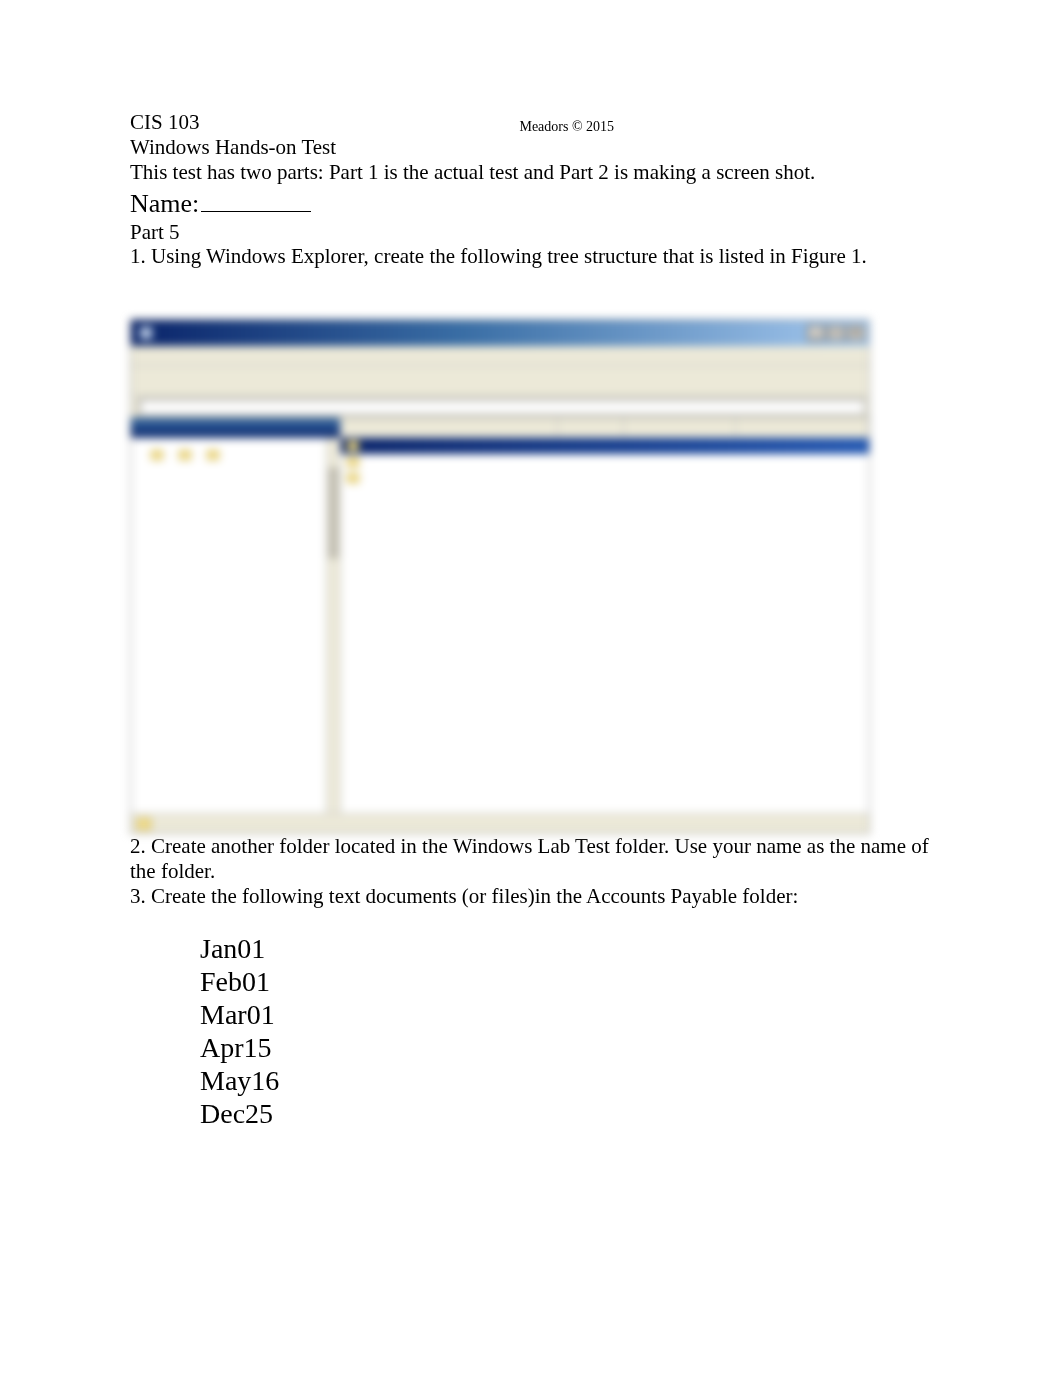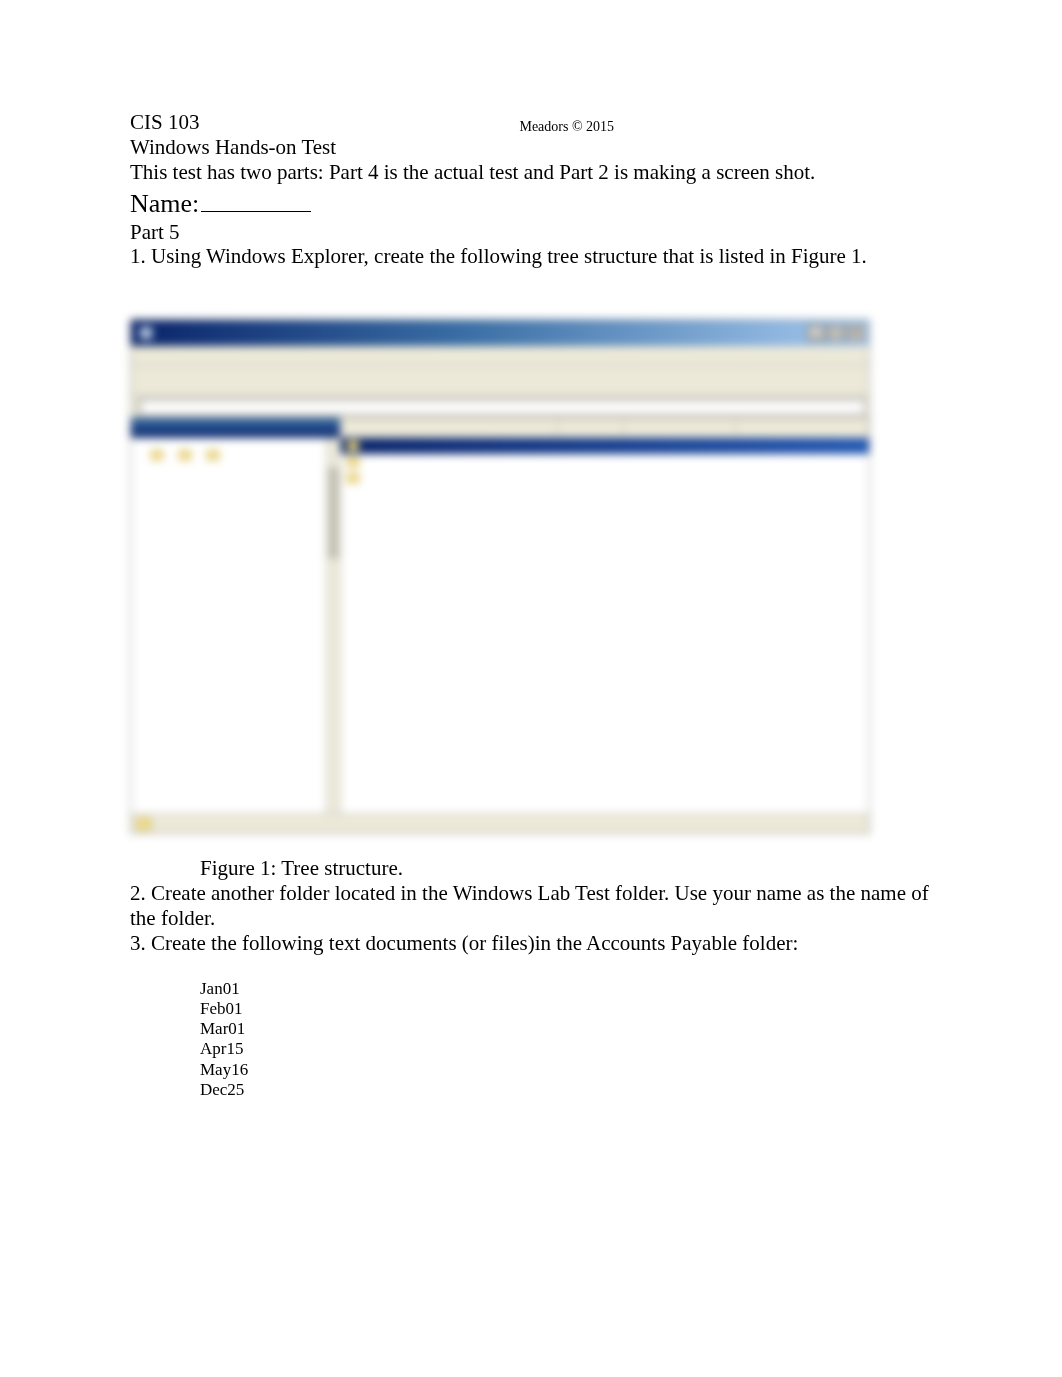--- a/index.html
+++ b/index.html
@@ -267,38 +267,38 @@
   .caption {
     font-size: 21px;
     margin-top: 22px;
     margin-left: 70px;
   }
   .para {
     font-size: 21px;
     line-height: 1.18;
   }
   .file-list {
-    font-size: 17px;
+    font-size: 28px;
     line-height: 1.18;
     margin-top: 24px;
     margin-left: 70px;
   }
 </style>
 </head>
 <body>
 
 <div class="doc-area">
 
   <div class="header-row">
     <span class="course-code">CIS 103</span>
     <span class="copyright">Meadors © 2015</span>
   </div>
 
   <div class="line">Windows Hands-on Test</div>
-  <div class="line">This test has two parts: Part 4 is the actual test and Part 2 is making a screen shot.</div>
+  <div class="line">This test has two parts: Part 1 is the actual test and Part 2 is making a screen shot.</div>
 
   <div class="name-row">
     <span>Name:</span><span class="name-blank"></span>
   </div>
 
   <div class="line">Part 5</div>
   <div class="line">1.  Using Windows Explorer, create the following tree structure that is listed in Figure 1.</div>
 
   <div class="figure-wrap">
     <div class="explorer">
@@ -406,21 +406,20 @@
           </div>
         </div>
       </div>
       <div class="statusbar">
         <span class="status-icon"></span>
         <span></span>
       </div>
     </div>
   </div>
 
-  <div class="caption">Figure 1: Tree structure.</div>
 
   <div class="para">2.  Create another folder located in the Windows Lab Test   folder.  Use your name as the name of the folder.</div>
 
   <div class="para">3.   Create the following text documents (or files)in the Accounts Payable   folder:</div>
 
   <div class="file-list">
     <div>Jan01</div>
     <div>Feb01</div>
     <div>Mar01</div>
     <div>Apr15</div>

